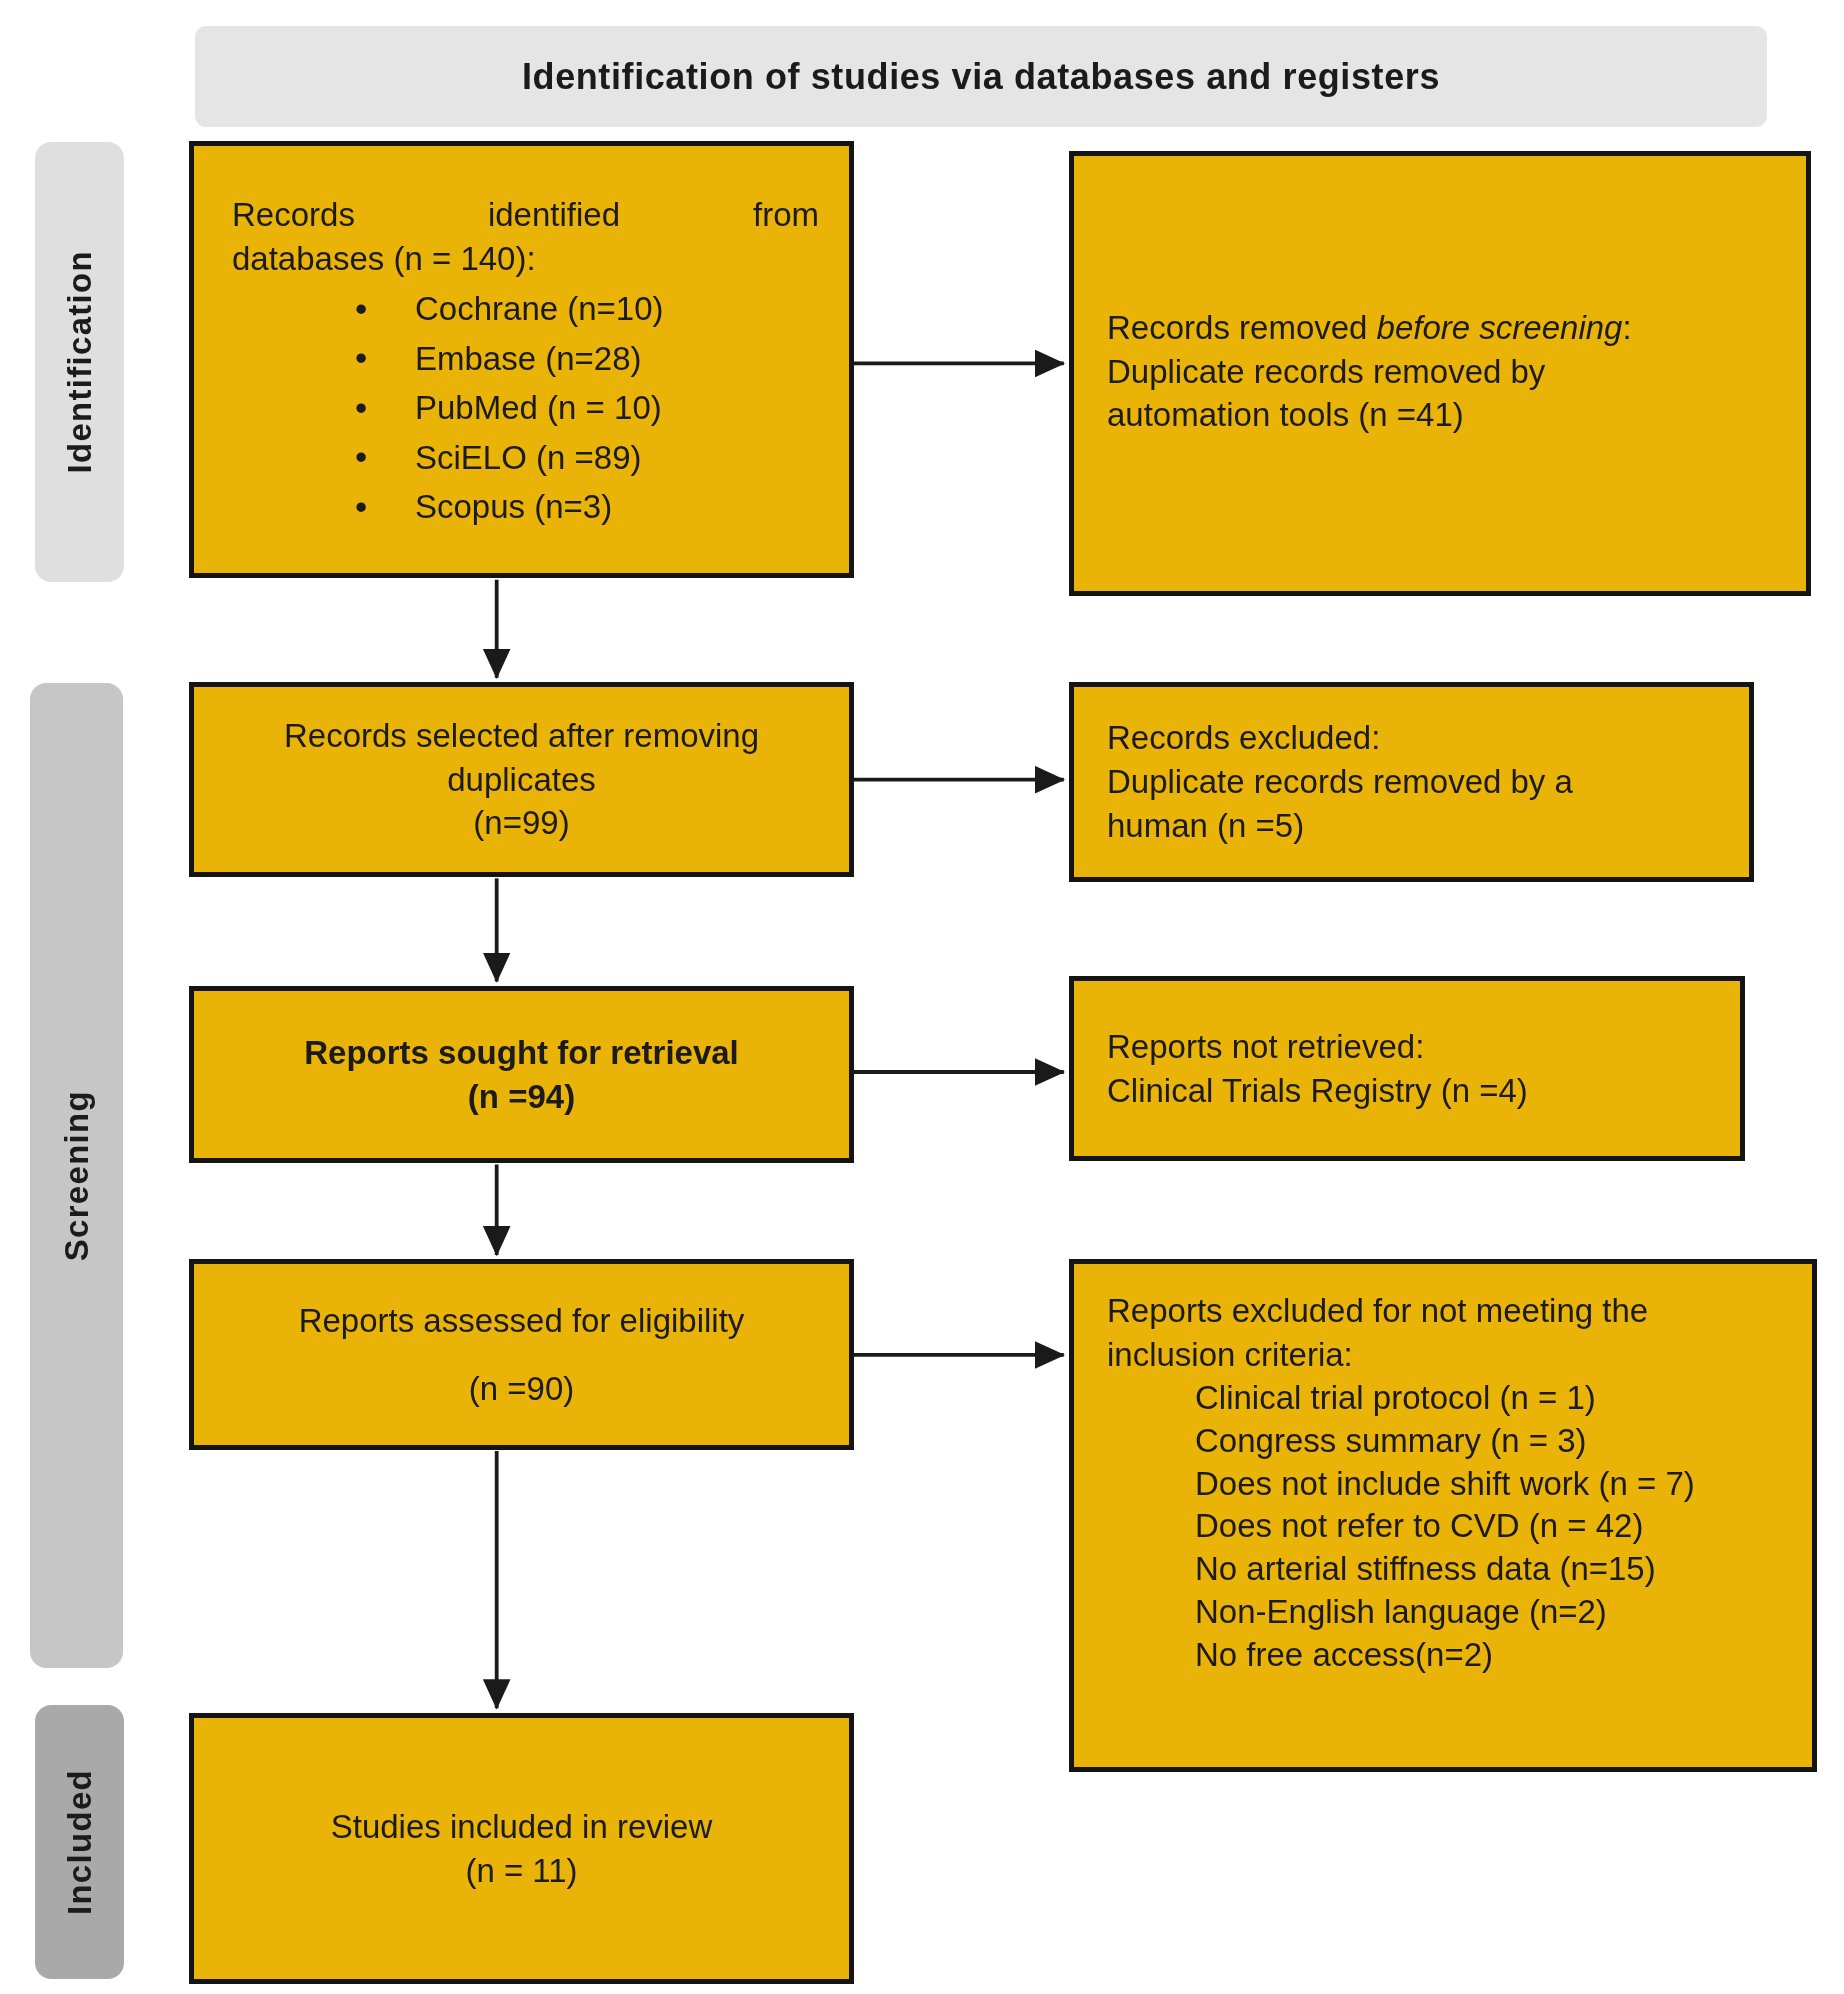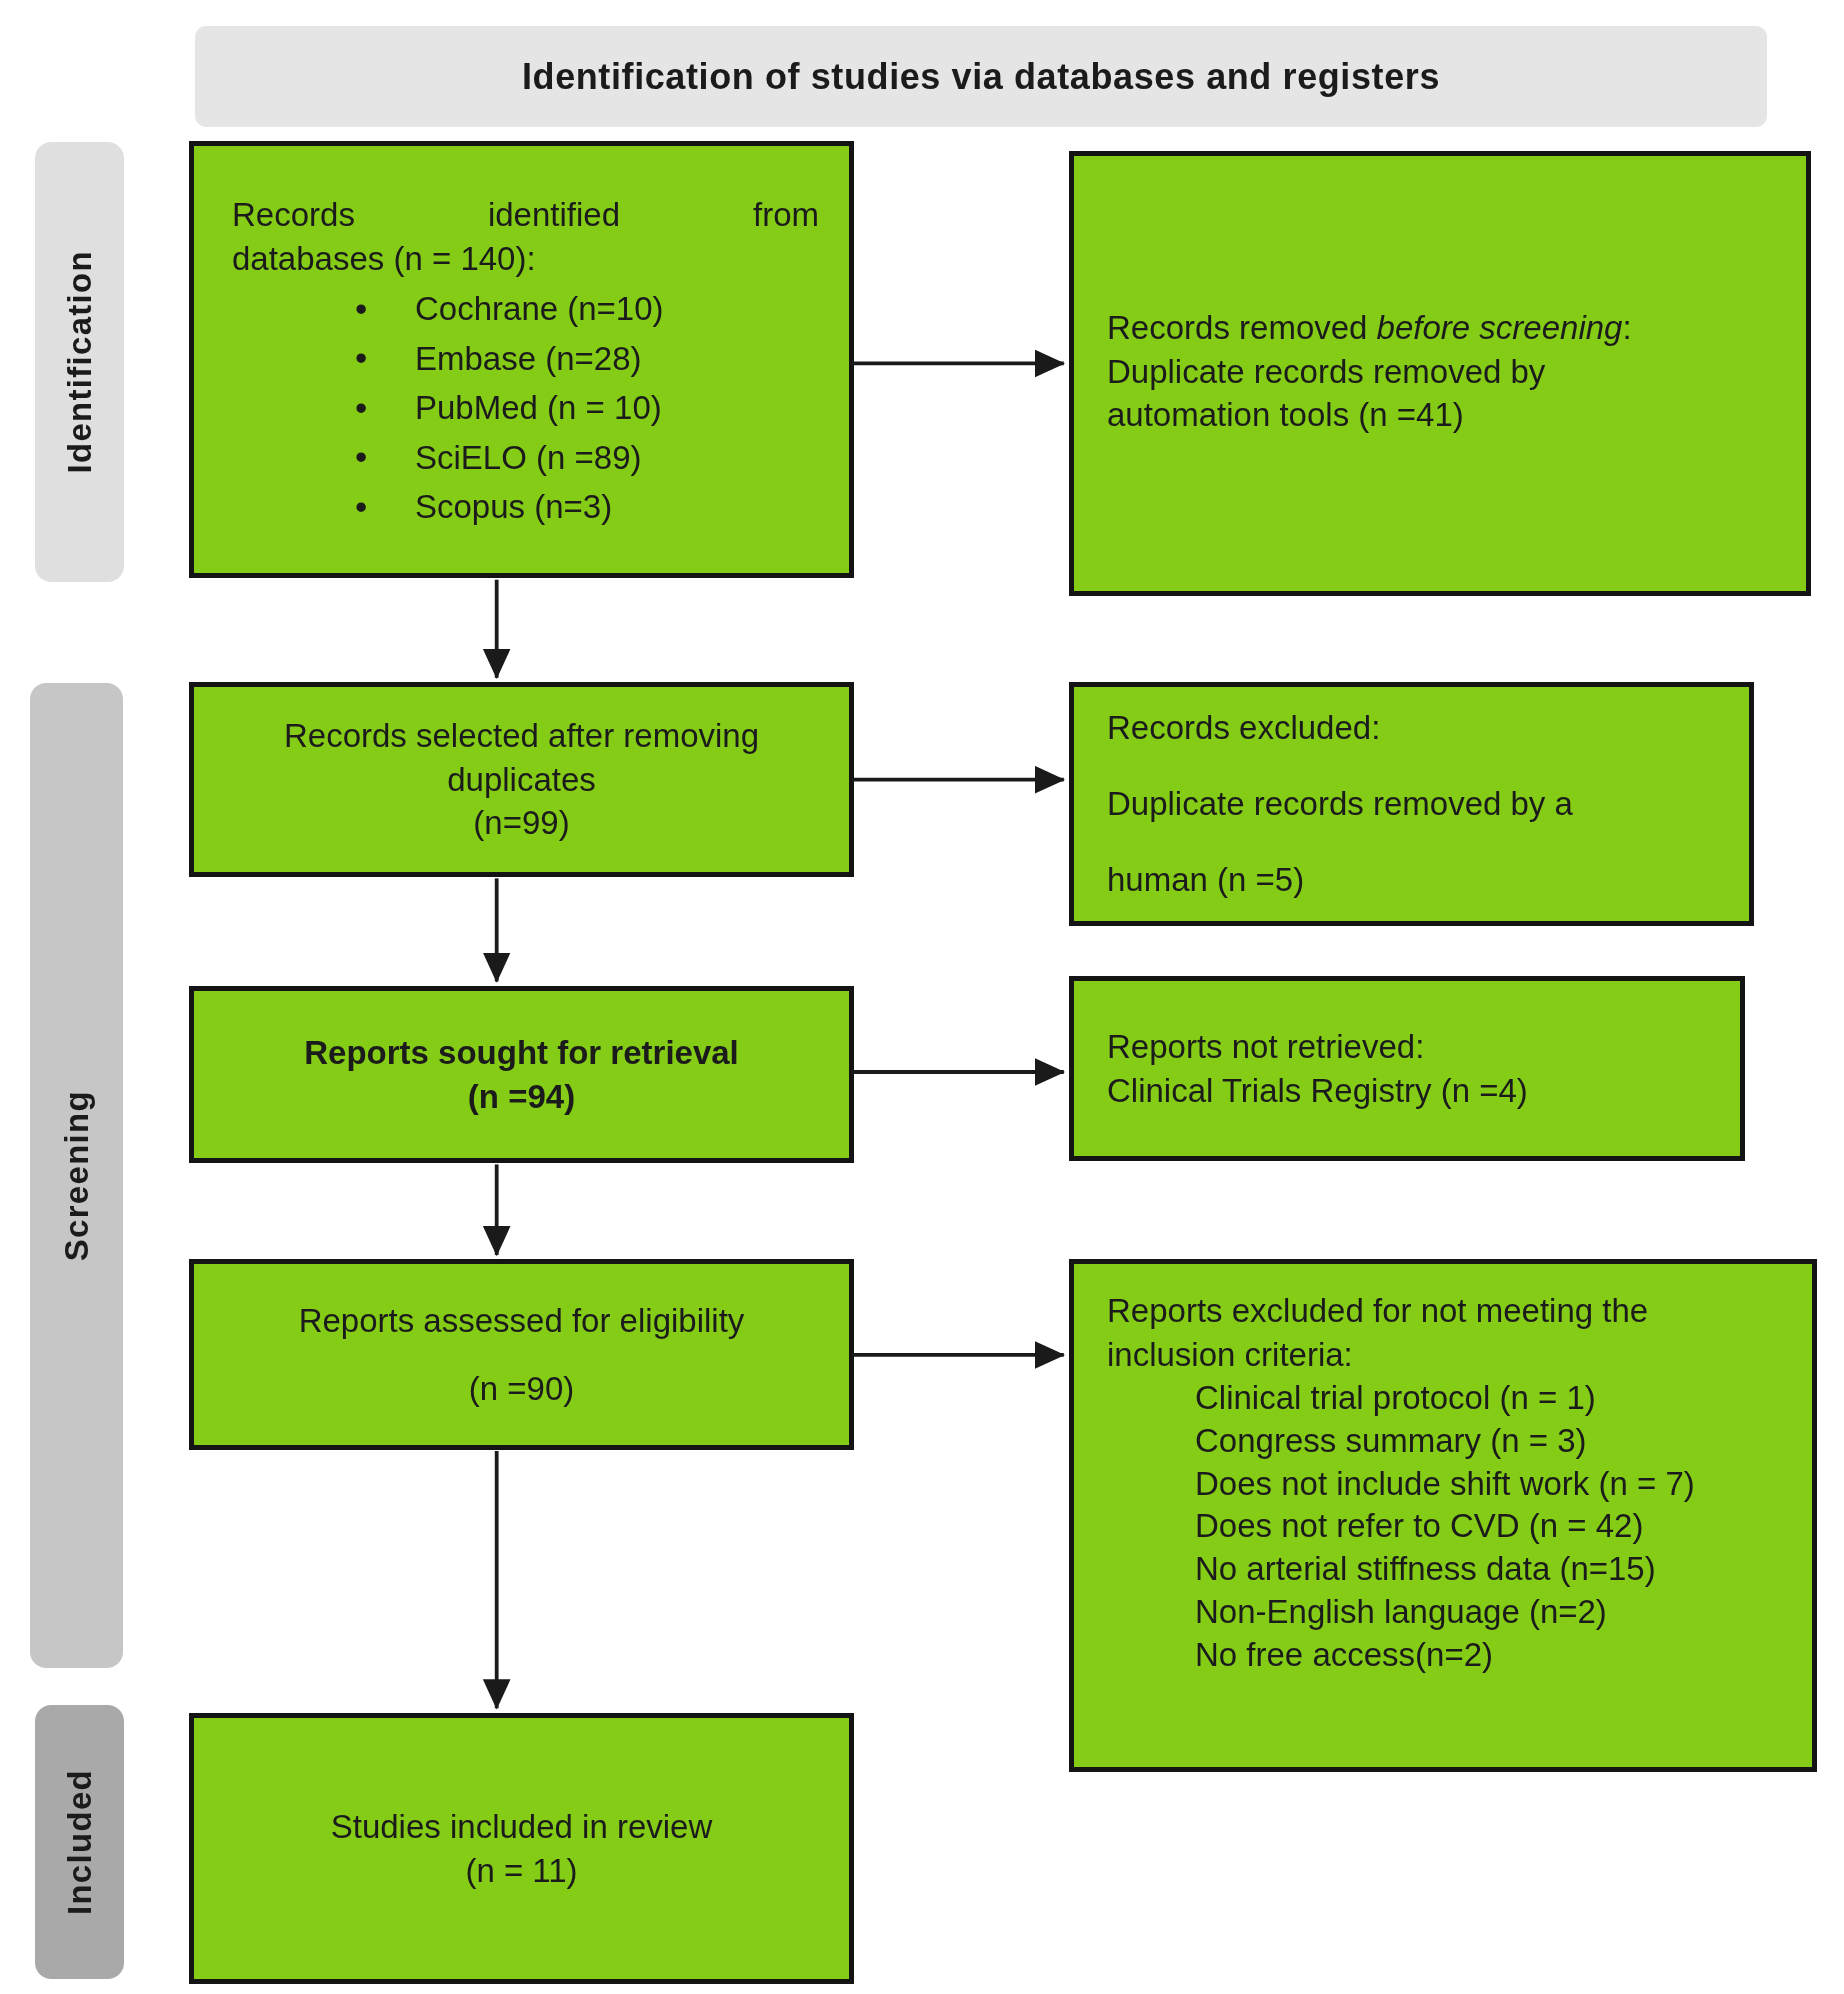--- a/index.html
+++ b/index.html
@@ -25,39 +25,39 @@
   }
   .stage .vtext{
     writing-mode:vertical-rl;transform:rotate(180deg);
     font-size:33px;font-weight:700;letter-spacing:1.3px;white-space:nowrap;
   }
   #stage-identification{left:35px;top:142px;width:89px;height:440px;}
   #stage-screening{left:30px;top:683px;width:93px;height:985px;}
   #stage-included{left:35px;top:1705px;width:89px;height:274px;}
   
   .box{
-    position:absolute;background:#84cc16;
+    position:absolute;background:#eab308;
     border:5px solid #141414;box-sizing:border-box;
     font-size:33px;line-height:1.33;
   }
   .center-box{
     display:flex;flex-direction:column;align-items:center;justify-content:center;
     text-align:center;
   }
   .left-box{
     display:flex;flex-direction:column;justify-content:center;
     text-align:left;
   }
   #box-records-identified{left:189px;top:141px;width:665px;height:437px;padding:47px 30px 0 38px;}
   #box-records-selected  {left:189px;top:682px;width:665px;height:195px;}
   #box-reports-sought    {left:189px;top:986px;width:665px;height:177px;font-weight:bold;}
   #box-reports-assessed  {left:189px;top:1259px;width:665px;height:191px;}
   #box-studies-included  {left:189px;top:1713px;width:665px;height:271px;}
   #box-records-removed   {left:1069px;top:151px;width:742px;height:445px;padding:0 25px 4px 33px;}
-  #box-records-excluded  {left:1069px;top:682px;width:685px;height:244px;padding:0 19px 0 33px;gap:32px;}
+  #box-records-excluded  {left:1069px;top:682px;width:685px;height:200px;padding:0 19px 0 33px;}
   #box-reports-not-retrieved{left:1069px;top:976px;width:676px;height:185px;padding:0 19px 0 33px;}
   #box-reports-excluded  {left:1069px;top:1259px;width:748px;height:513px;padding:25px 19px 0 33px;display:block;}
   
   .justify-line{display:flex;justify-content:space-between;}
   ul.bullets{list-style:none;margin:6.3px 0 0 123px;padding:0;}
   ul.bullets li{position:relative;padding-left:60px;margin-top:5.7px;}
   ul.bullets li::before{content:"\2022";position:absolute;left:0;top:-1.3px;font-size:35px;}
   
   .reasons{margin-left:88px;}
   .reasons div{line-height:1.30;}

